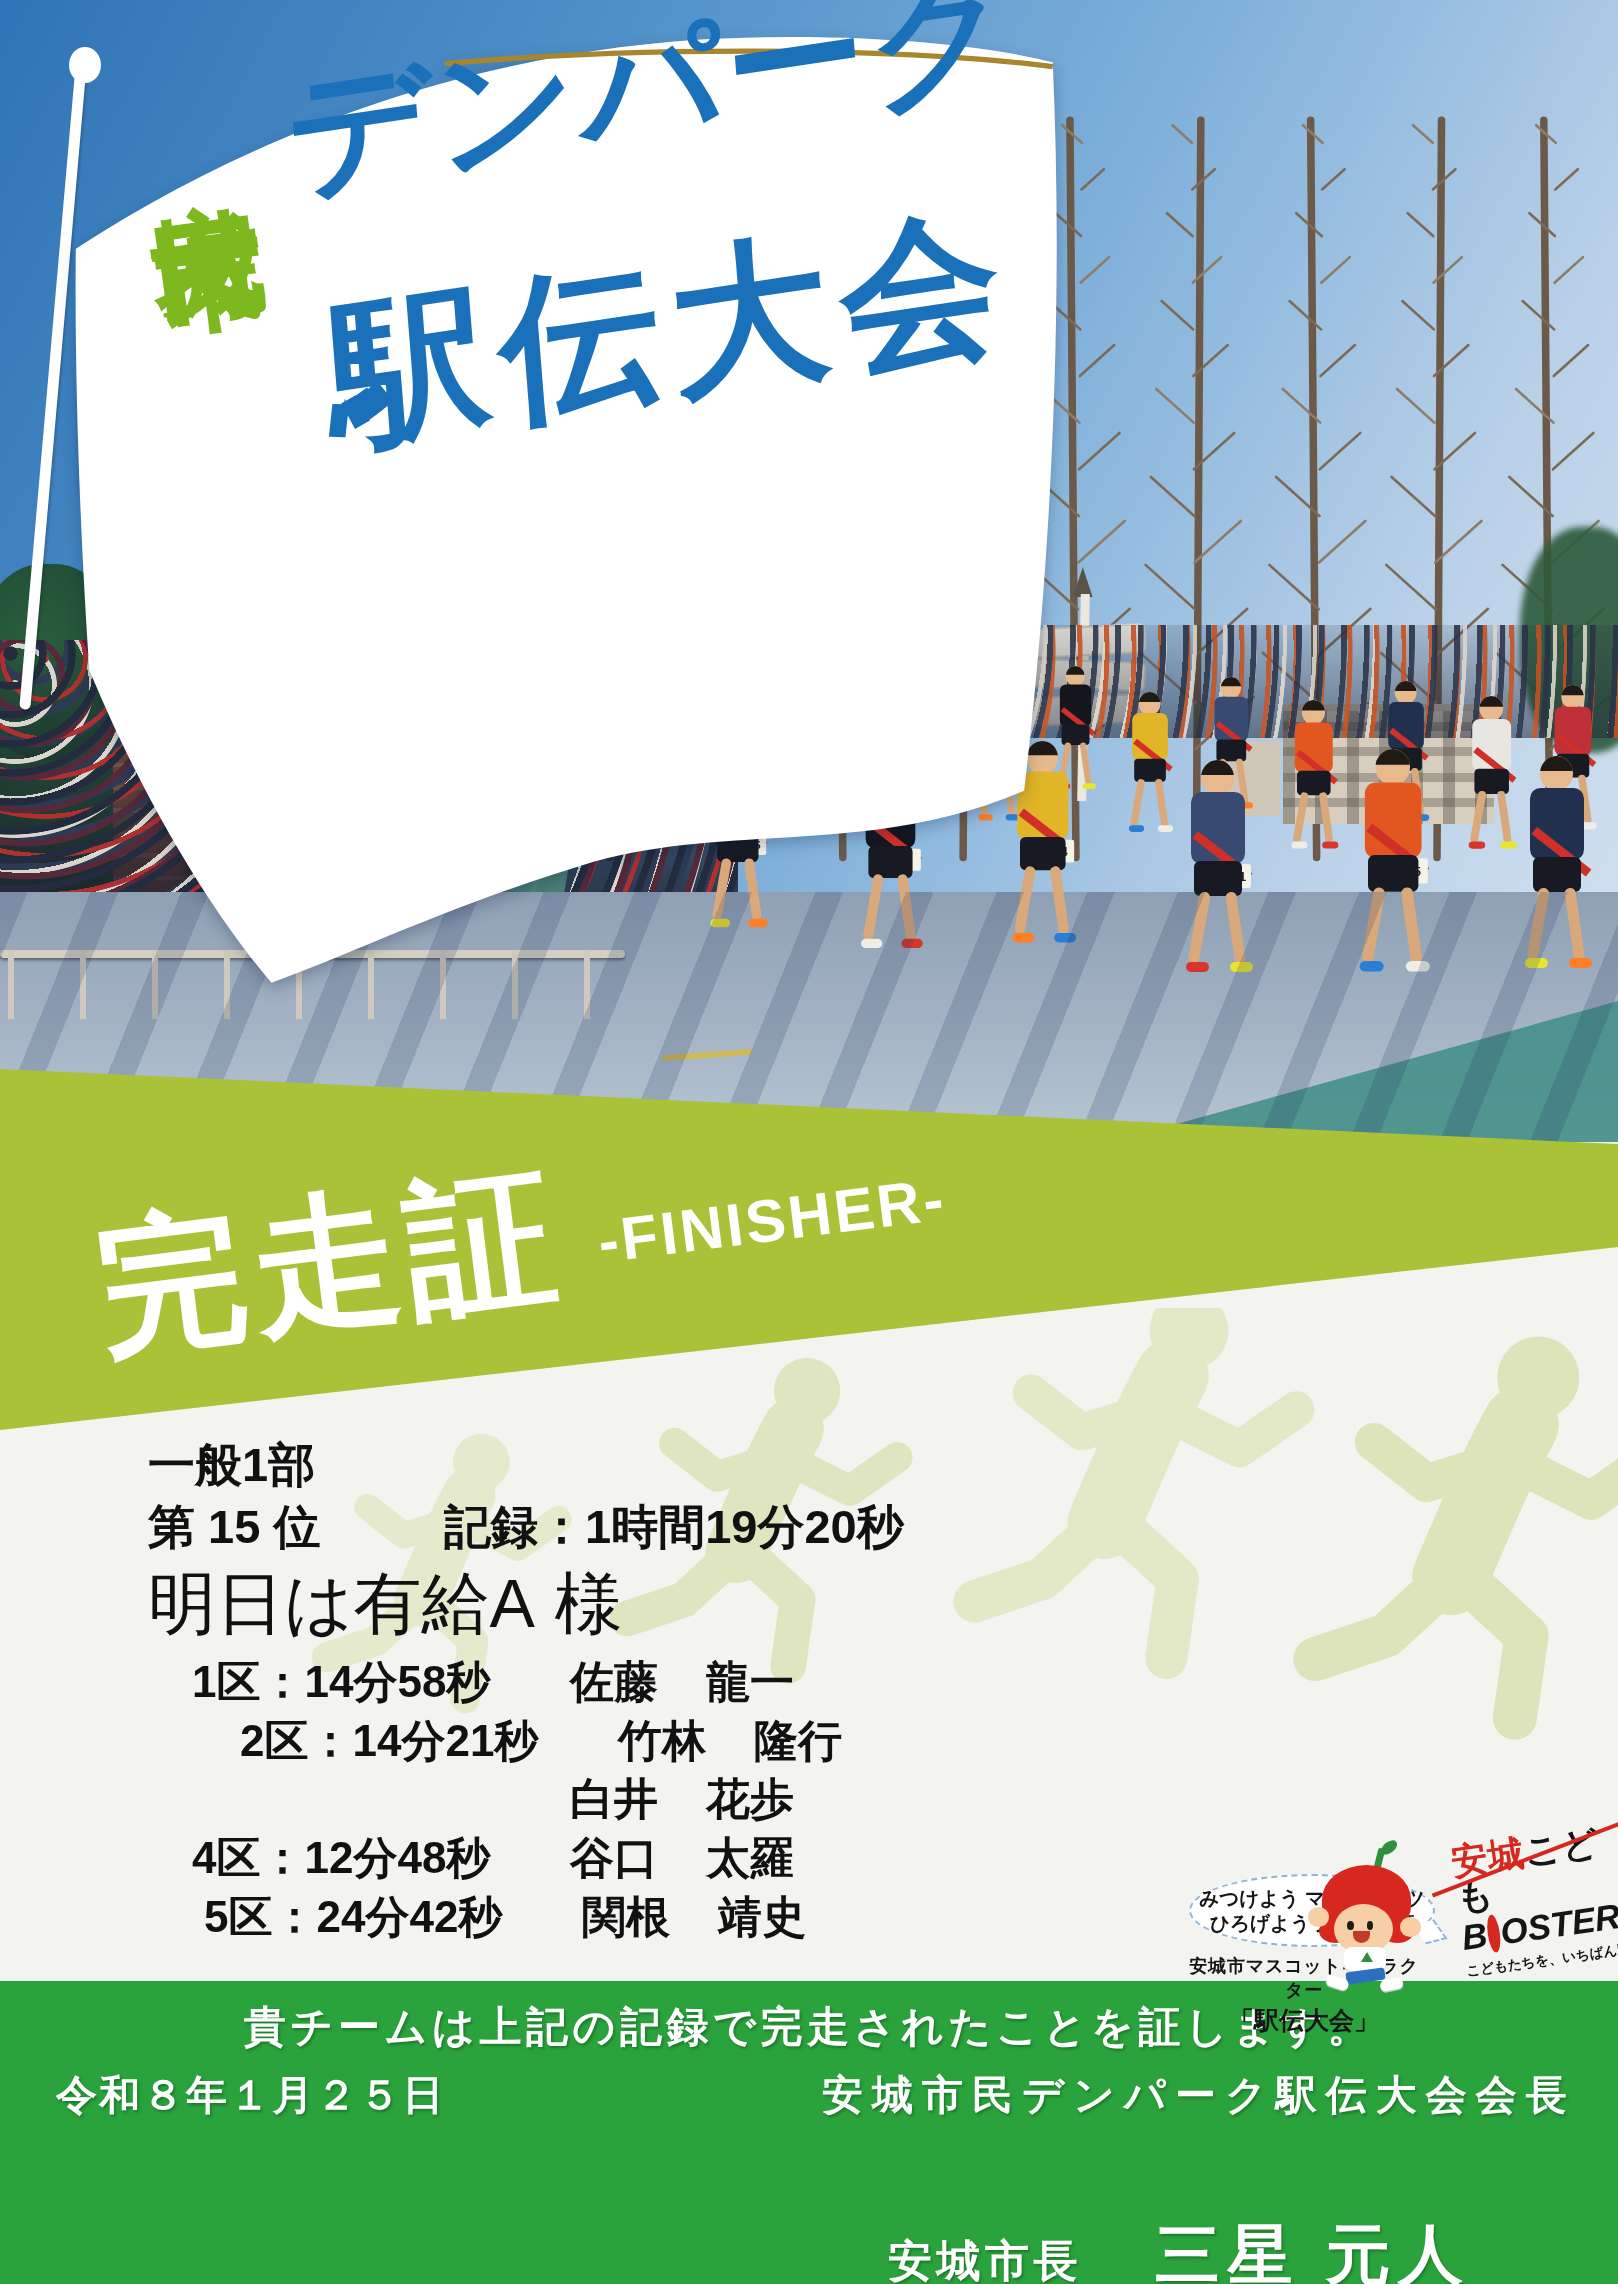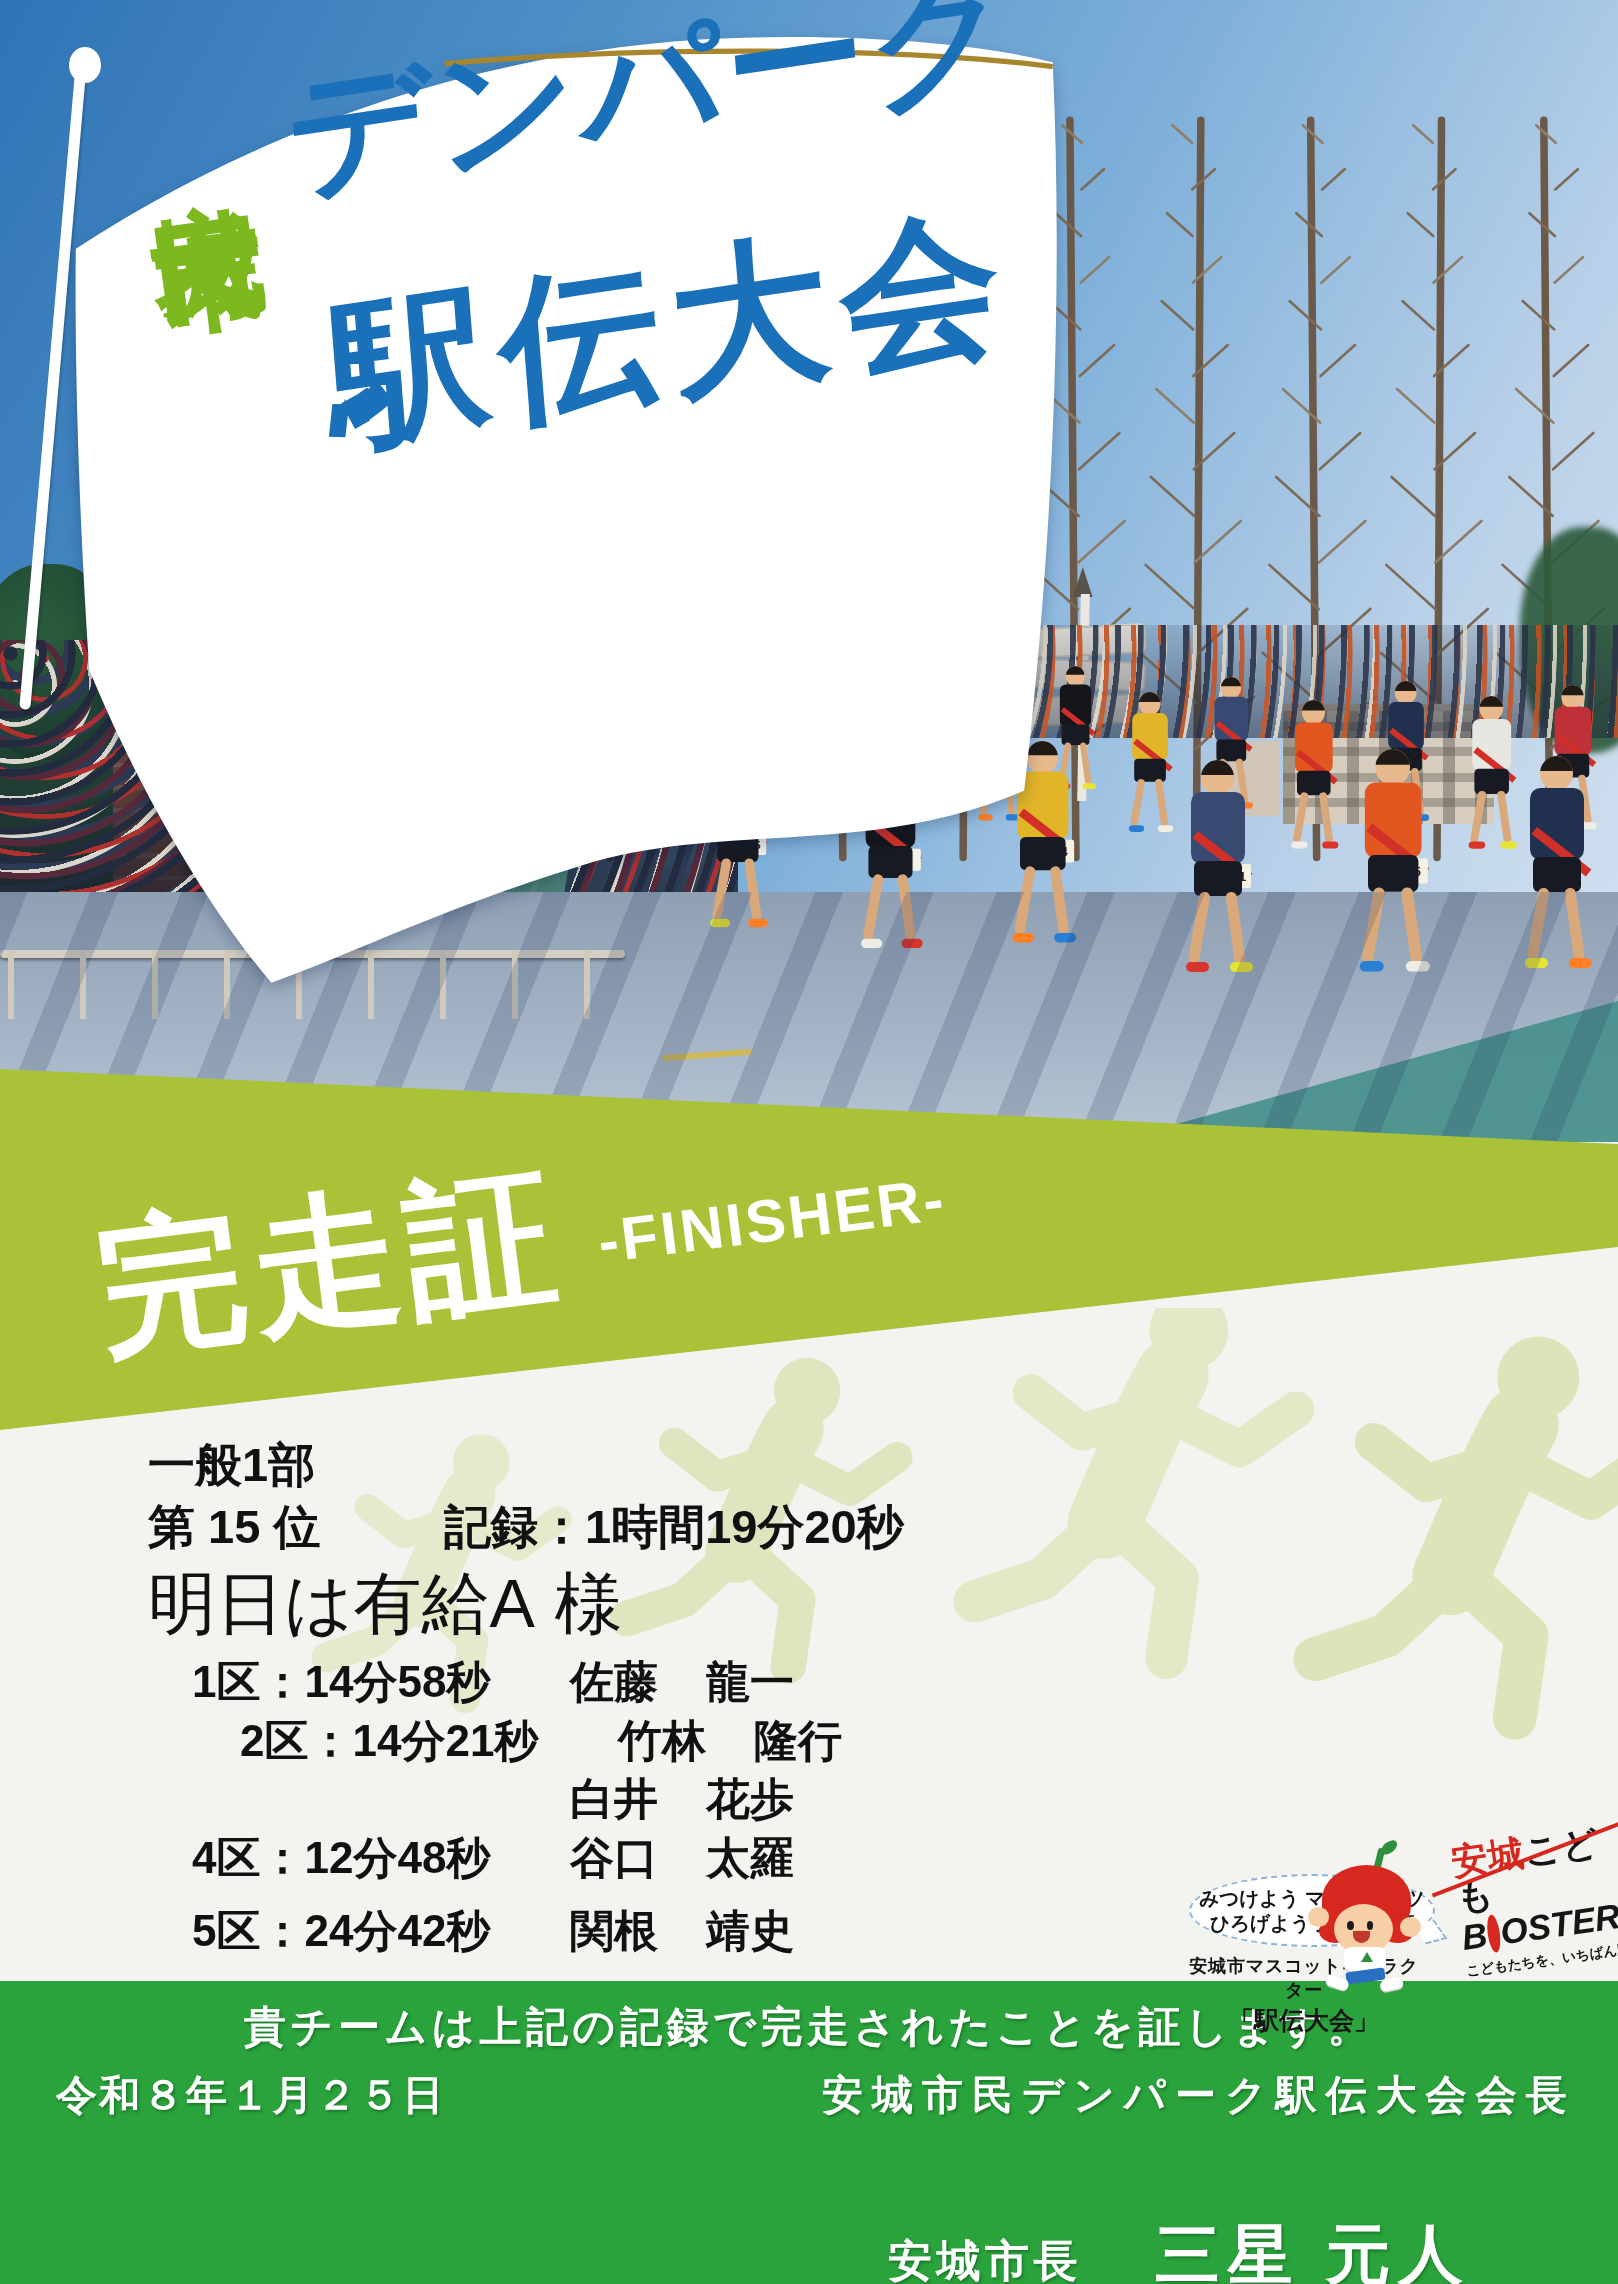--- a/index.html
+++ b/index.html
@@ -657,21 +657,21 @@
     </div>
     <div class="legrow" style="top:117px;">
       <span class="f">白井</span>
       <span class="g">花歩</span>
     </div>
     <div class="legrow" style="top:176px;">
       <span class="t">4区：12分48秒</span>
       <span class="f">谷口</span>
       <span class="g">太羅</span>
     </div>
-    <div class="legrow" style="top:249px;">
+    <div class="legrow" style="top:235px;margin-left:12px;">
       <span class="t">5区：24分42秒</span>
       <span class="f">関根</span>
       <span class="g">靖史</span>
     </div>
   </div>
 
   <div class="bubble">
     <span>みつけよう マイスポーツ</span>
     <span>ひろげよう 元気な笑顔</span>
   </div>

